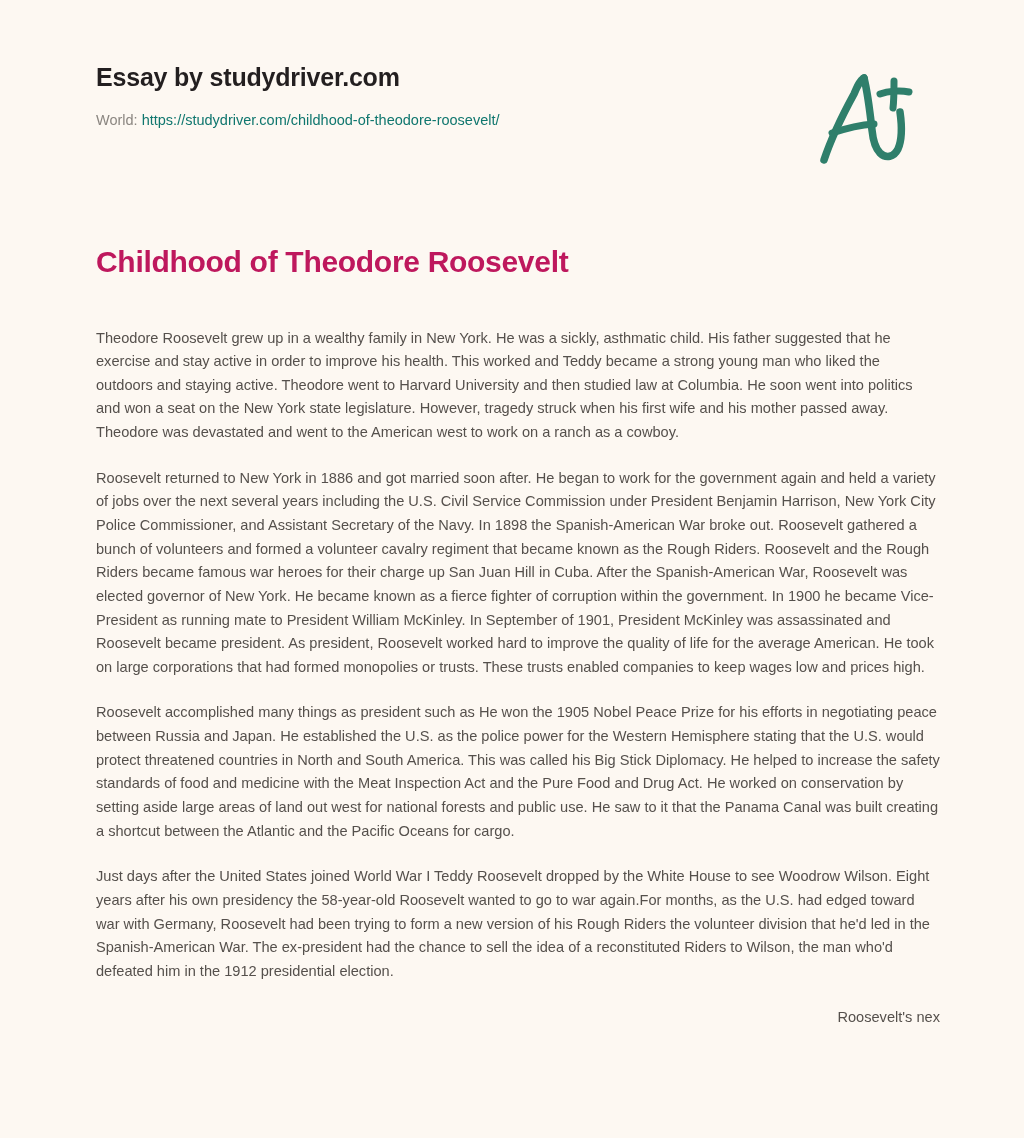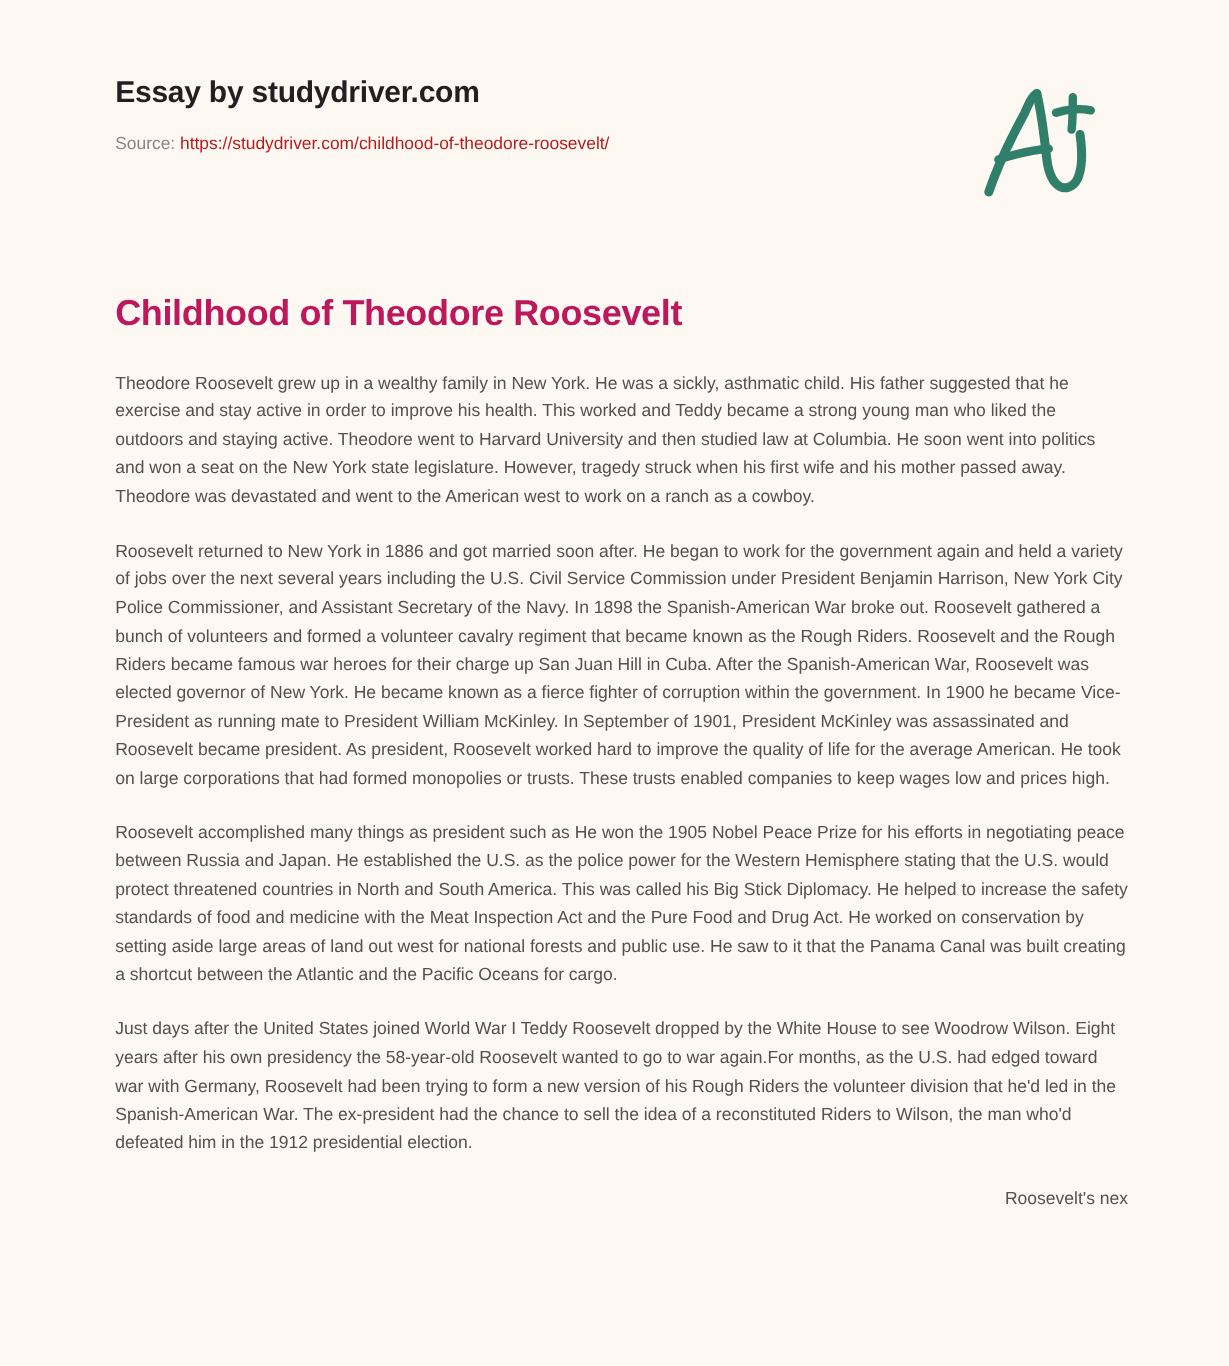--- a/index.html
+++ b/index.html
@@ -54,21 +54,21 @@
     line-height: 1.3;
     color: #8a8580;
     white-space: nowrap;
   }
 
   .source-label {
     color: #8b8681;
   }
 
   .source-url {
-    color: #b91c1c;
+    color: #0f766e;
     text-decoration: none;
   }
 
   
   .logo {
     position: absolute;
     left: 812px;
     top: 68px;
     width: 104px;
     height: 100px;
@@ -90,21 +90,21 @@
   .article-title {
     margin: 0;
     font-size: 30px;
     font-weight: bold;
     color: #be185d;
     letter-spacing: -0.3px;
     line-height: 1.25;
   }
 
   .body-copy {
-    margin-top: 28px;
+    margin-top: 46px;
   }
 
   .body-copy p {
     margin: 0 0 22px 0;
     font-size: 14.6px;
     line-height: 1.62;
     color: #55504c;
     text-align: left;
   }
 
@@ -121,21 +121,21 @@
 <body>
 
 <div class="page">
 
   <div class="header">
 
     <div class="header-text-block">
       <div class="essay-by">Essay by studydriver.com</div>
 
       <div class="source-line">
-        <span class="source-label">Source: </span><a class="source-url" href="#">https://studydriver.com/childhood-of-theodore-roosevelt/</a>
+        <span class="source-label">World: </span><a class="source-url" href="#">https://studydriver.com/childhood-of-theodore-roosevelt/</a>
       </div>
     </div>
 
     <div class="logo">
       <svg viewBox="0 0 104 100" xmlns="http://www.w3.org/2000/svg">
         <g fill="none" stroke="#2f7f6b" stroke-linecap="round" stroke-linejoin="round">
 
           <path d="M12 92 C 18 74, 30 48, 42 26 C 45 19, 48 12, 52 10" stroke-width="7.5"></path>
 
           <path d="M52 10 C 55 22, 58 44, 60 62 C 61 72, 63 80, 68 85

